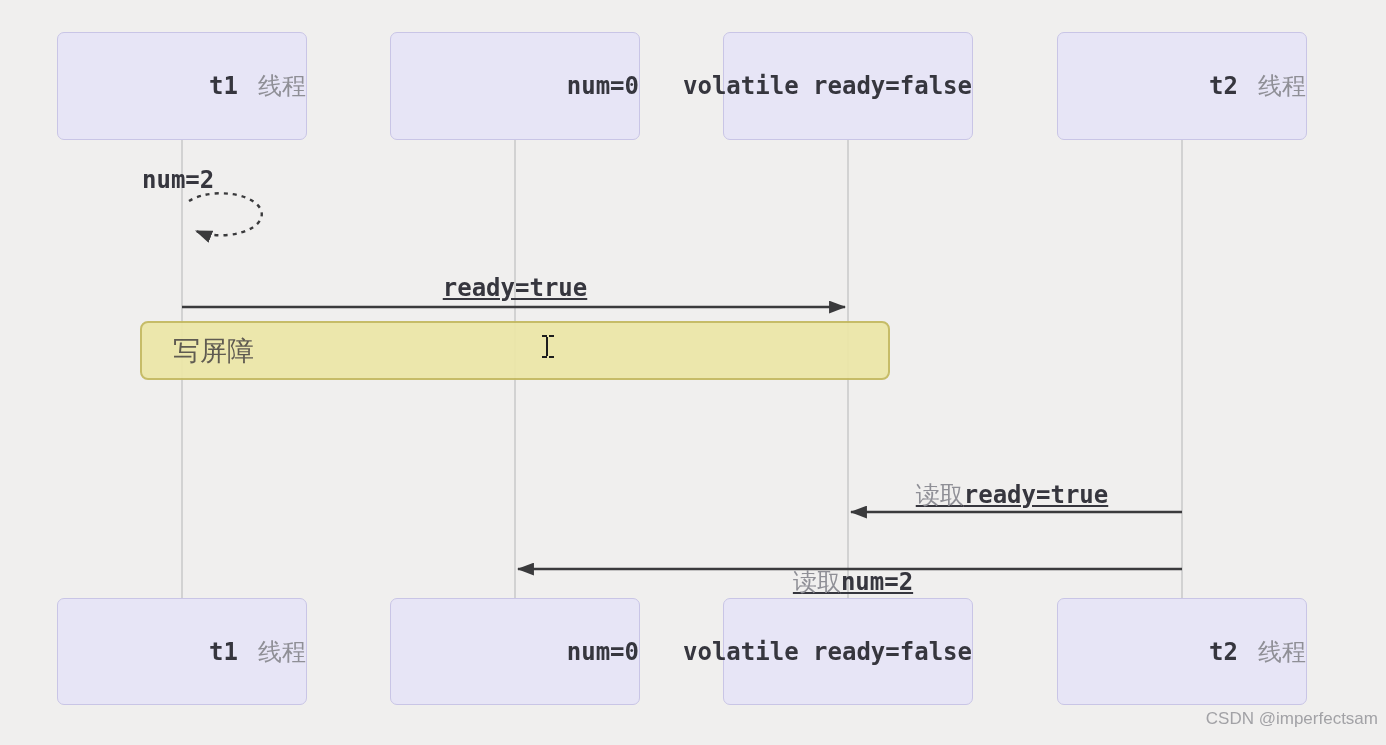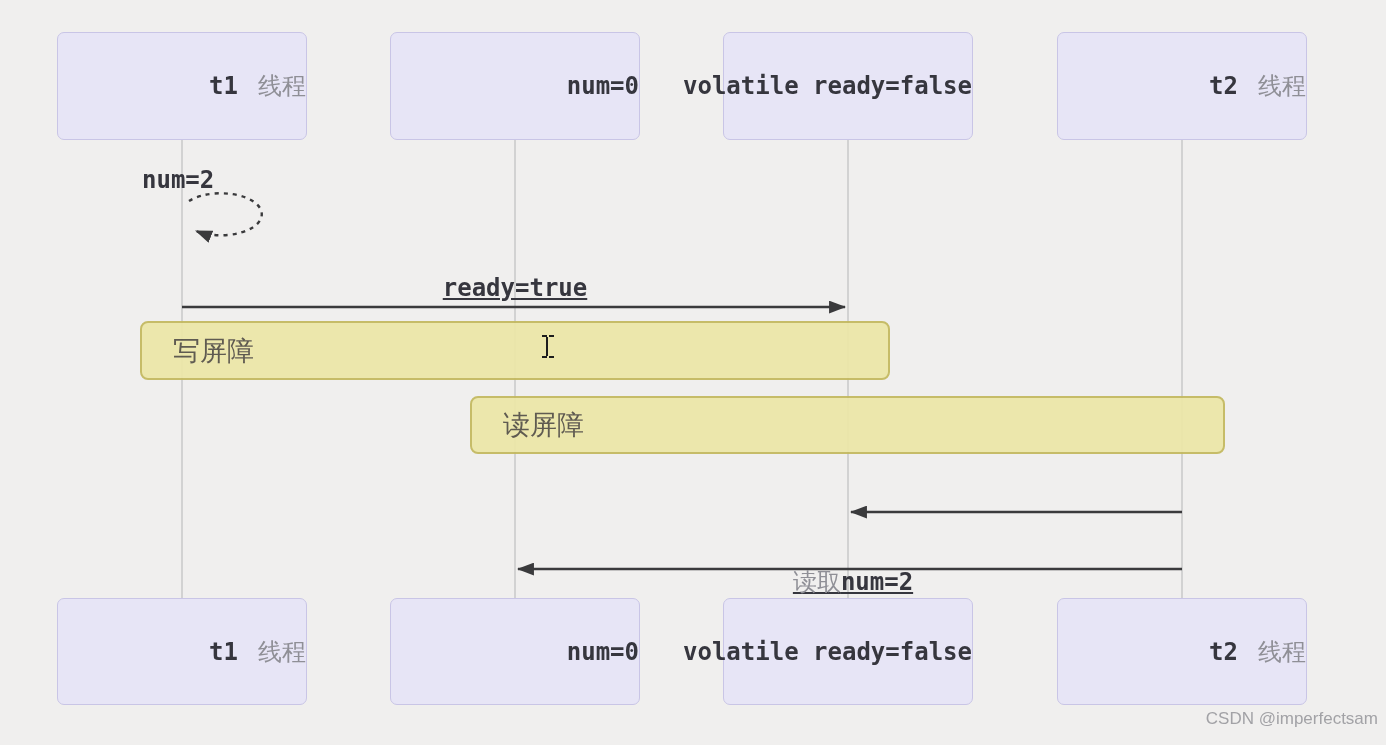--- a/index.html
+++ b/index.html
@@ -107,30 +107,30 @@
   </div>
   <div class="actor row-top" style="left:1057px">
     <span>t2</span>
       <span class="cjk">线程</span>
   </div>
 
   <div class="msg-label" style="left:142px;top:166px">num=2</div>
 
   <div class="msg-label center" style="left:515px;top:274px">ready=true</div>
 
+  <div class="msg-label center" style="left:1012px;top:479px">
+    <span class="cjk">读取</span><span>ready=true</span>
+  </div>
 
   <div class="msg-label center" style="left:853px;top:566px">
     <span class="cjk">读取</span><span>num=2</span>
   </div>
 
   <div class="barrier" id="write-barrier">
     <span class="barrier-label">写屏障</span>
-  </div>
-  <div class="barrier" id="read-barrier">
-    <span class="barrier-label">读屏障</span>
   </div>
 
   <svg class="layer" width="1386" height="745" style="z-index:6;pointer-events:none">
     <path class="cursor-glyph" d="M542,336 h5 m2,0 h5 M547,337 v19 M542,357 h5 m2,0 h5"></path>
   </svg>
 
   <div class="actor row-bottom" style="left:57px">
     <span>t1</span>
       <span class="cjk">线程</span>
   </div>

